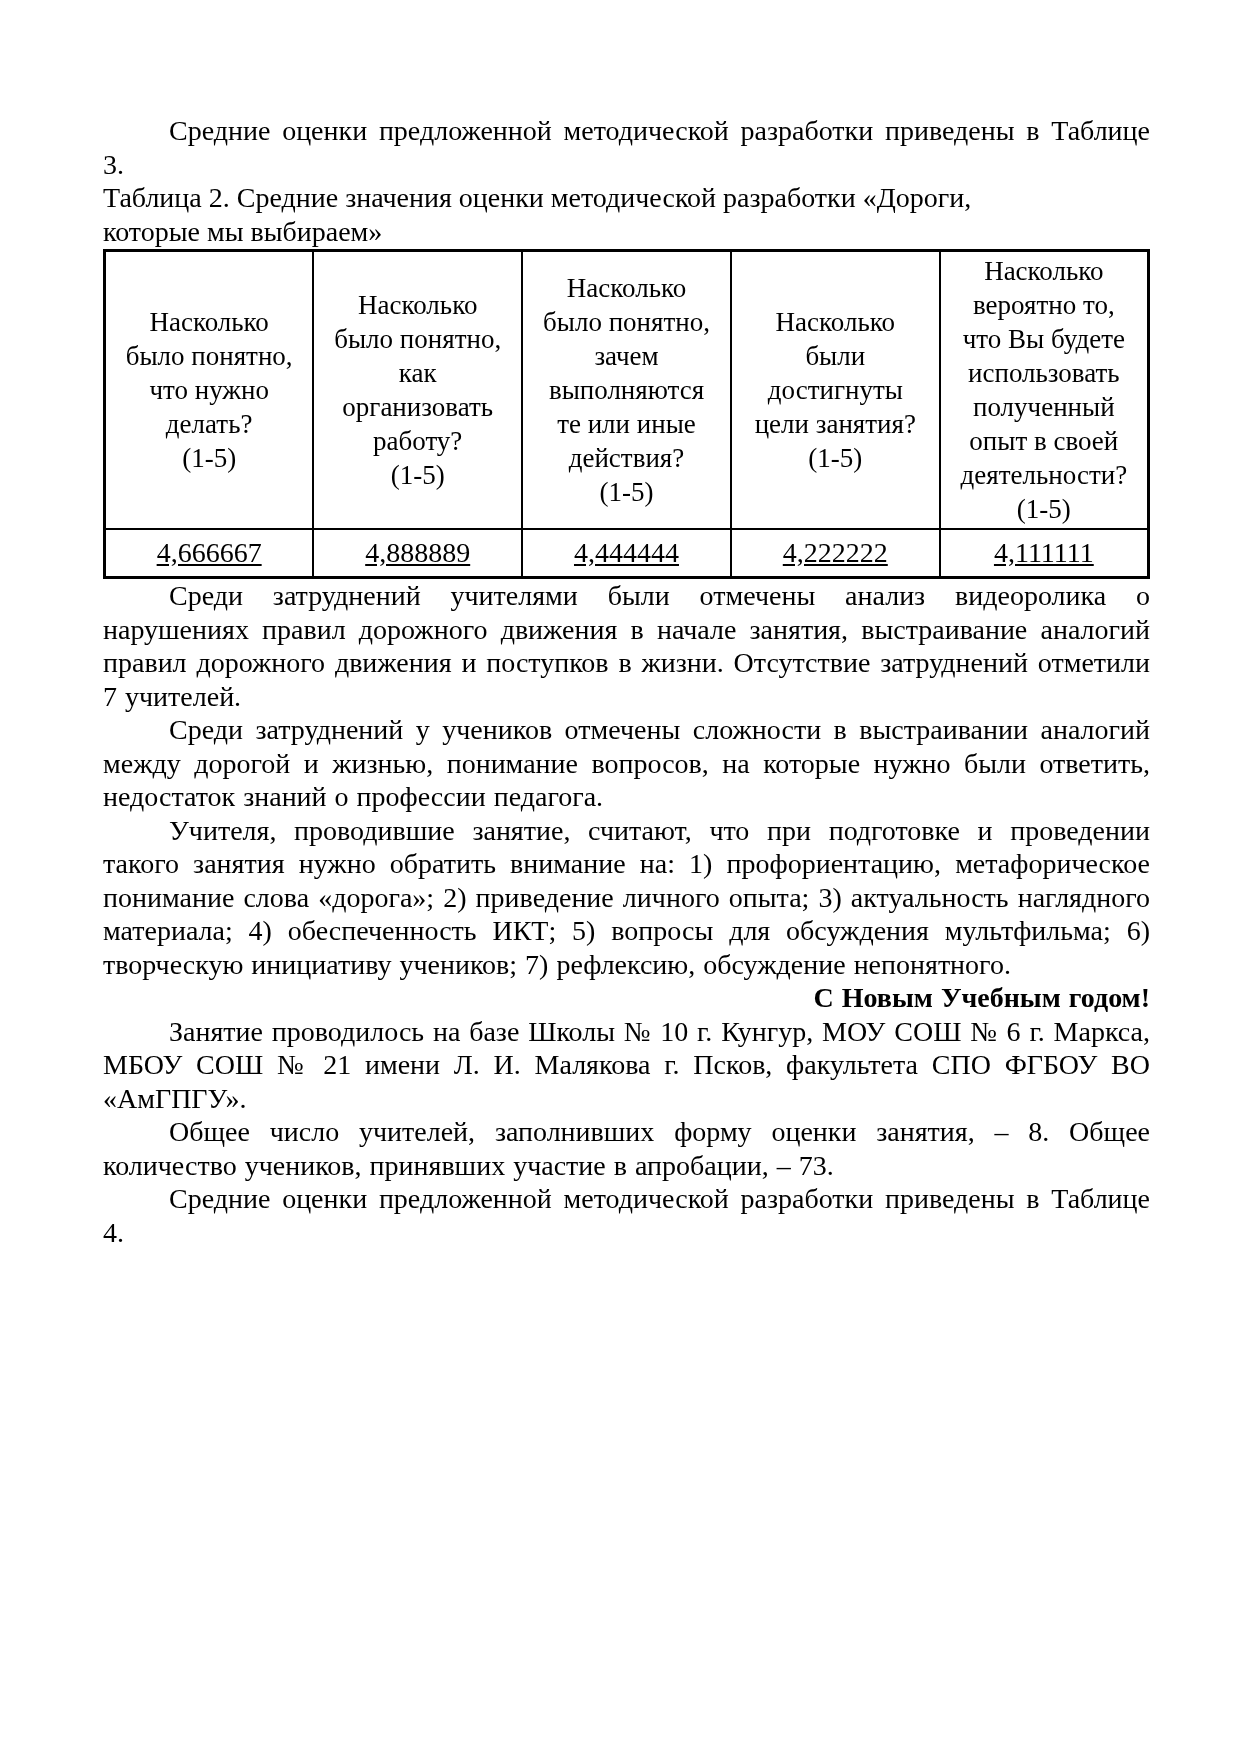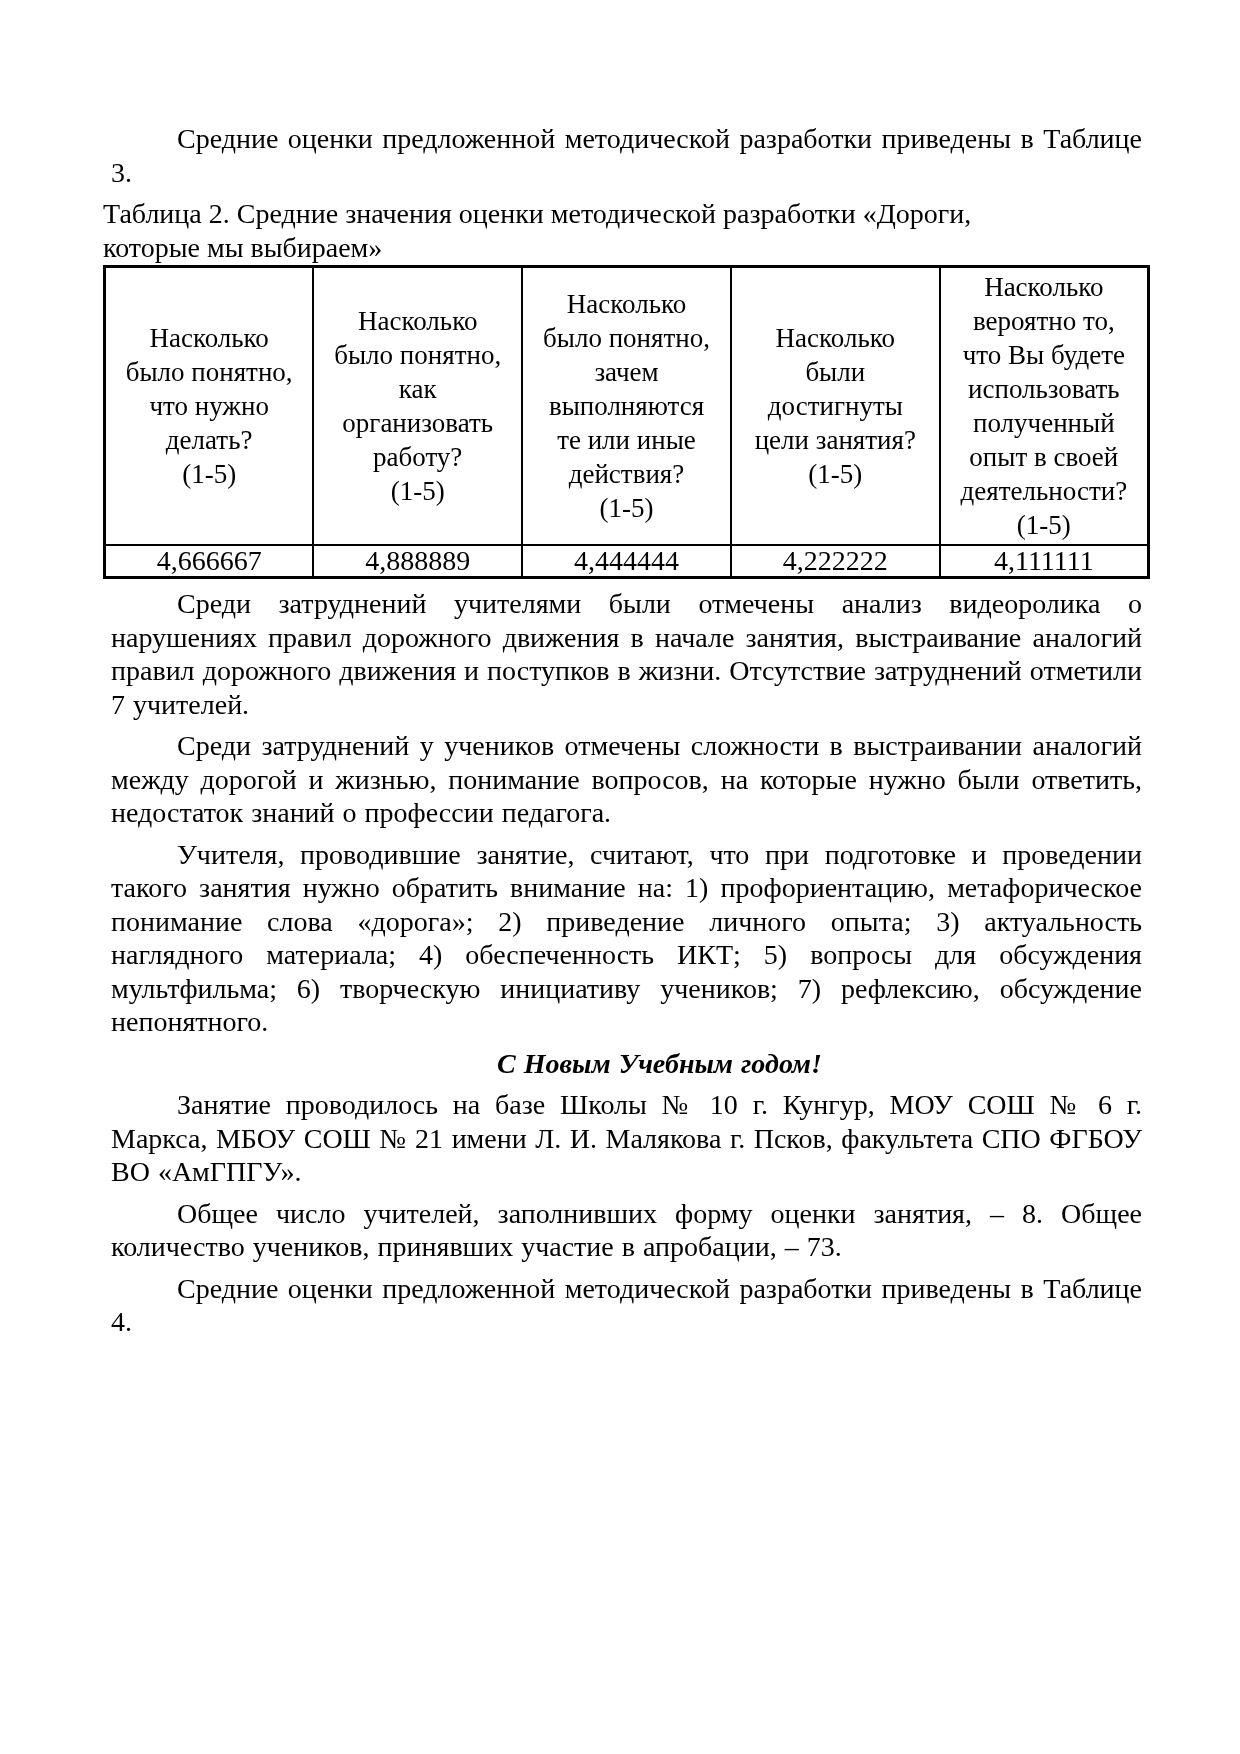--- a/index.html
+++ b/index.html
@@ -16,21 +16,21 @@
     color: #000000;
     overflow: hidden;
   }
   .page {
     position: absolute;
     left: 103px;
     top: 114px;
     width: 1047px;
   }
   .para {
-    margin: 8px;
+    margin: 0;
     font-size: 28px;
     line-height: 33.5px;
     text-align: justify;
     text-indent: 66px;
     word-spacing: 1px;
   }
   .caption {
     margin: 0;
     font-size: 28px;
     line-height: 33.5px;
@@ -55,29 +55,29 @@
     white-space: pre-line;
     padding: 2px 2px;
     height: 276px;
   }
   table.ratings td {
     border: 2px solid #000;
     font-size: 28px;
     line-height: 28px;
     text-align: center;
     vertical-align: middle;
-    padding: 1px 2px;
+    padding: 9px 2px;
+    text-decoration: underline;
   }
   .after-table {
     margin-top: 39px;
   }
   .bold-head {
     font-weight: bold;
-    text-align: center;
-    font-style: italic;
+    text-align: right;
   }
 </style>
 </head>
 <body>
 
 <div class="page">
 
   <p class="para">Средние оценки предложенной методической разработки приведены в Таблице 3.</p>
 
   <p class="caption">Таблица 2. Средние значения оценки методической разработки «Дороги,

